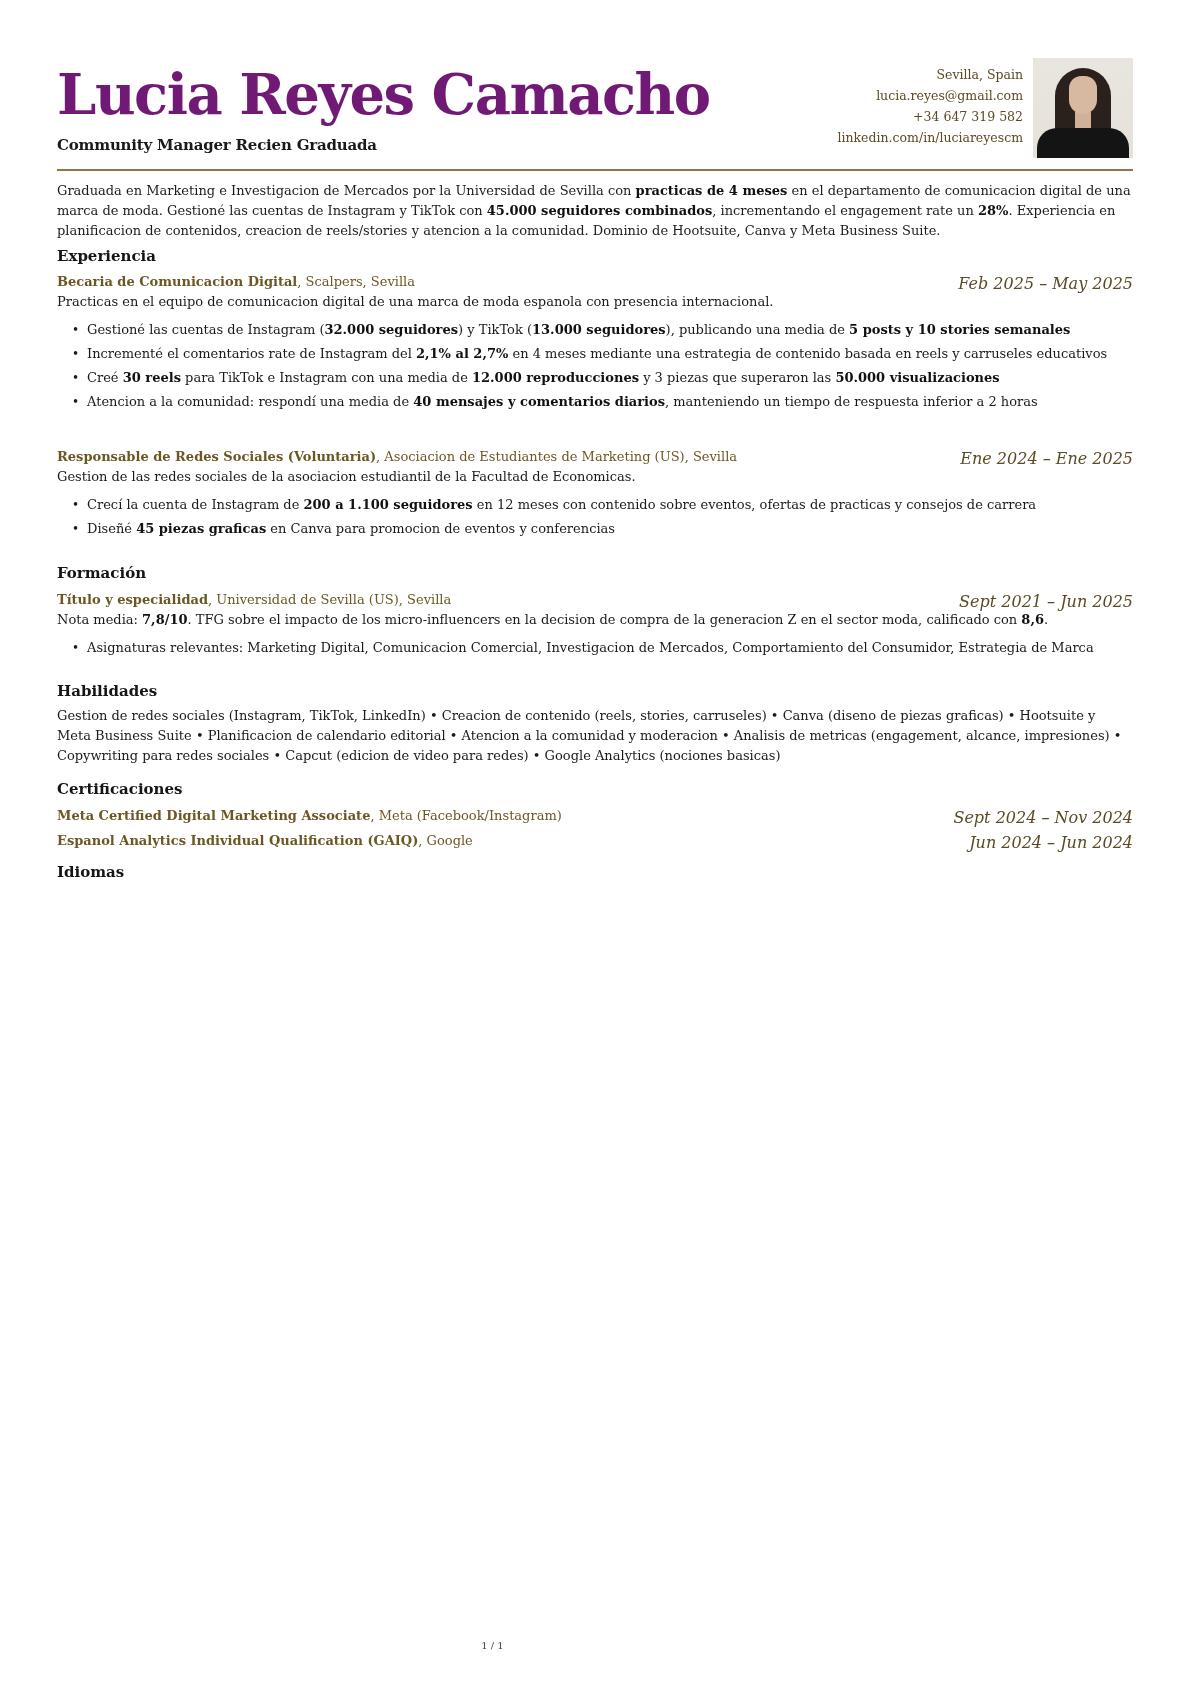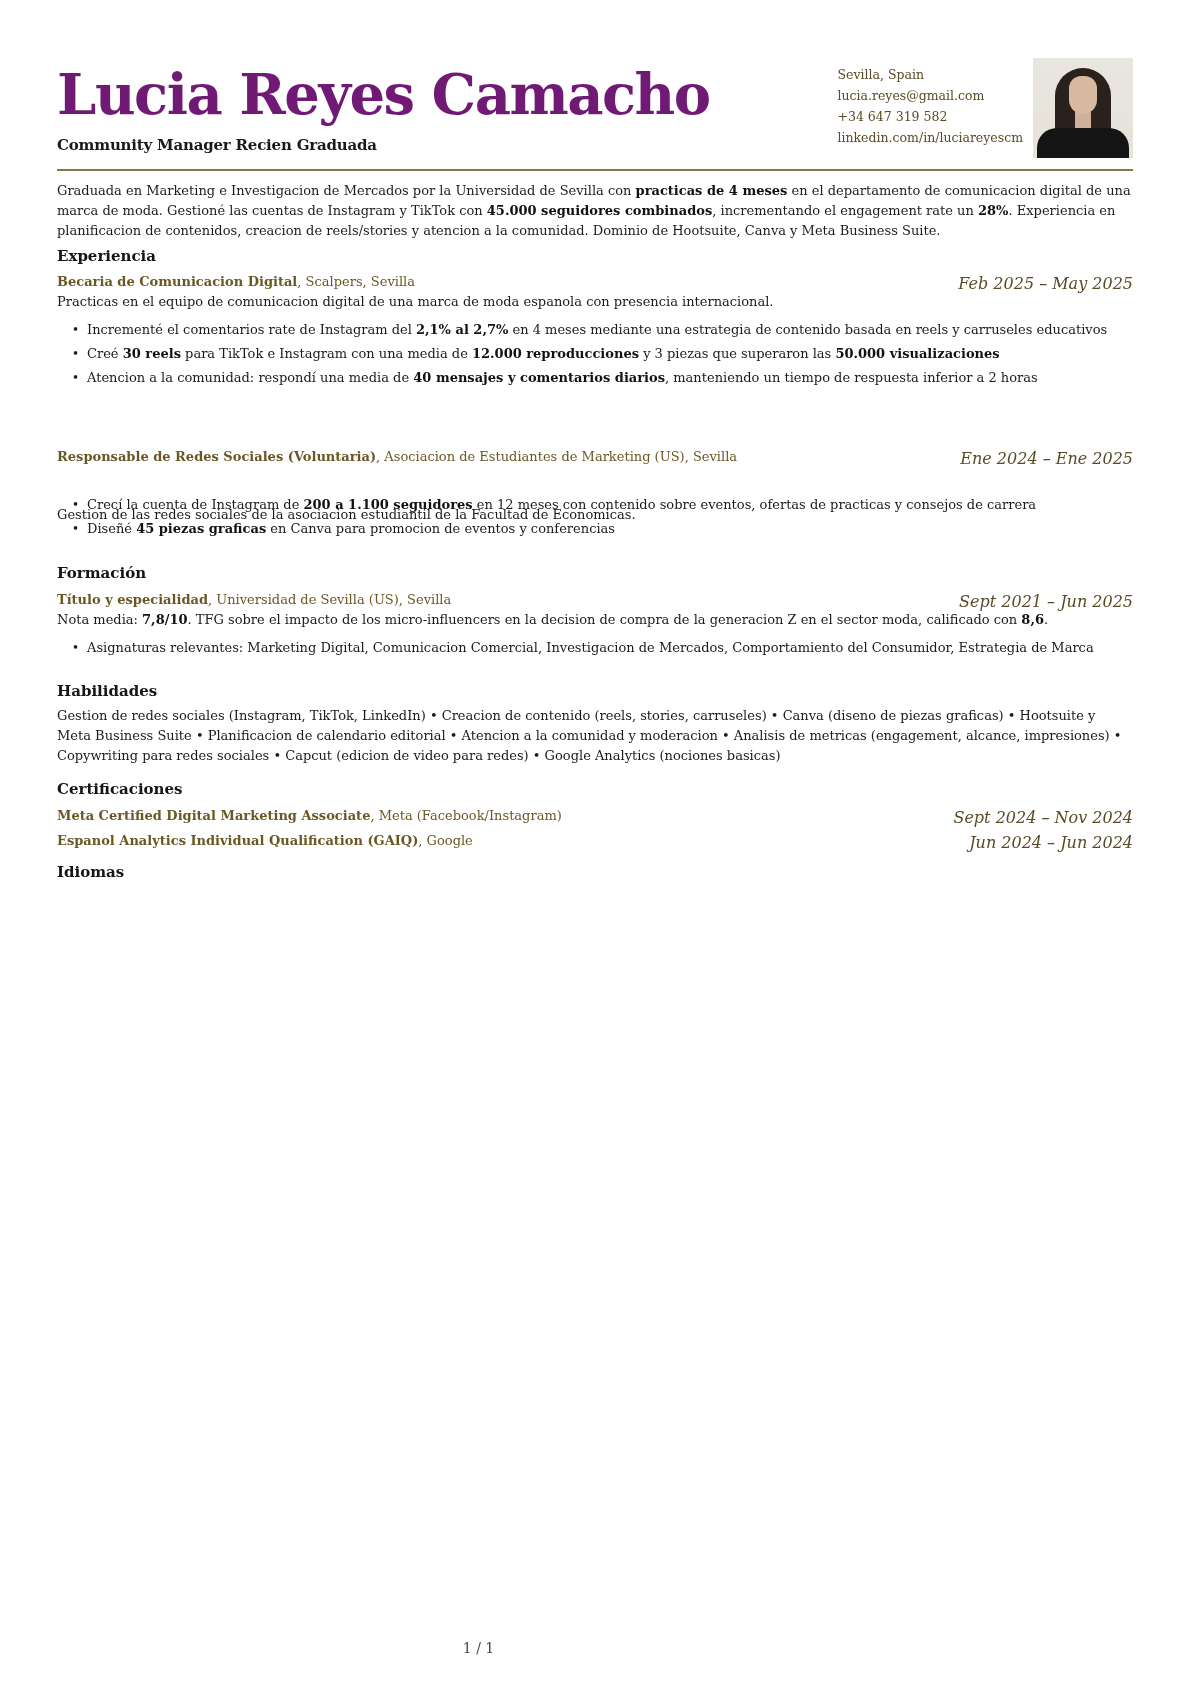--- a/index.html
+++ b/index.html
@@ -15,21 +15,21 @@
   .name {
     position: absolute; left: 0; top: 58px;
     font-family: "DejaVu Serif", serif; font-weight: bold;
     font-size: 56px; letter-spacing: -1.5px; line-height: 72px; color: #701a75;
   }
   .subtitle {
     position: absolute; left: 0; top: 136px;
     font-weight: bold; font-size: 15px; color: #1a1a1a; letter-spacing: -0.2px;
   }
   .contact {
-    position: absolute; right: 110px; top: 64px; 
+    position: absolute; right: 110px; top: 64px; text-align: right;
     font-size: 12.5px; line-height: 21px; color: #5a4a25;
   }
   .photo {
     position: absolute; right: 0; top: 58px; width: 100px; height: 100px;
     background: linear-gradient(180deg, #e9e6df 0%, #e6e2da 100%);
     overflow: hidden;
   }
   .photo .hair {
     position: absolute; left: 22px; top: 10px; width: 56px; height: 90px;
     background: #2a211d; border-radius: 28px 28px 6px 6px;
@@ -73,22 +73,22 @@
   ul.bullets {
     position: absolute; left: 0; margin: 0; padding-left: 30px; width: 1046px;
     font-size: 13px; line-height: 24px; list-style: none;
   }
   ul.bullets li { position: relative; }
   ul.bullets li::before {
     content: "•"; position: absolute; left: -15px; top: 0; font-size: 12px;
   }
   .para { position: absolute; left: 0; width: 1076px; font-size: 13px; line-height: 20px; }
   .footer {
-    position: absolute; left: 0; top: 1640px; width: 957px; text-align: center;
-    font-size: 14px; color: #444;
+    position: absolute; left: 14px; top: 1640px; width: 957px; text-align: center;
+    font-size: 10px; color: #444;
   }
 </style>
 </head>
 <body>
 
 <div class="page">
 
   <div class="header">
     <div class="name">Lucia Reyes Camacho</div>
     <div class="subtitle">Community Manager Recien Graduada</div>
@@ -110,30 +110,31 @@
   <div class="summary"><span>Graduada en Marketing e Investigacion de Mercados por la Universidad de Sevilla con </span><b>practicas de 4 meses</b><span> en el departamento de comunicacion digital de una marca de moda. Gestioné las cuentas de Instagram y TikTok con </span><b>45.000 seguidores combinados</b><span>, incrementando el engagement rate un </span><b>28%</b><span>. Experiencia en planificacion de contenidos, creacion de reels/stories y atencion a la comunidad. Dominio de Hootsuite, Canva y Meta Business Suite.</span></div>
 
   <div class="section-title" style="top:247px;">Experiencia</div>
 
   <div class="entry-head" style="top:272px;">
     <span class="entry-title">Becaria de Comunicacion Digital</span><span class="entry-org">, Scalpers, Sevilla</span>
     <span class="entry-date" style="top:2px;">Feb 2025 – May 2025</span>
   </div>
   <div class="entry-desc" style="top:292px;">Practicas en el equipo de comunicacion digital de una marca de moda espanola con presencia internacional.</div>
   <ul class="bullets" style="top:318px;">
+    <li><span>Gestioné las cuentas de Instagram (</span><b>32.000 seguidores</b><span>) y TikTok (</span><b>13.000 seguidores</b><span>), publicando una media de </span><b>5 posts y 10 stories semanales</b></li>
     <li><span>Incrementé el comentarios rate de Instagram del </span><b>2,1% al 2,7%</b><span> en 4 meses mediante una estrategia de contenido basada en reels y carruseles educativos</span></li>
     <li><span>Creé </span><b>30 reels</b><span> para TikTok e Instagram con una media de </span><b>12.000 reproducciones</b><span> y 3 piezas que superaron las </span><b>50.000 visualizaciones</b></li>
     <li><span>Atencion a la comunidad: respondí una media de </span><b>40 mensajes y comentarios diarios</b><span>, manteniendo un tiempo de respuesta inferior a 2 horas</span></li>
   </ul>
 
   <div class="entry-head" style="top:447px;">
     <span class="entry-title">Responsable de Redes Sociales (Voluntaria)</span><span class="entry-org">, Asociacion de Estudiantes de Marketing (US), Sevilla</span>
     <span class="entry-date" style="top:2px;">Ene 2024 – Ene 2025</span>
   </div>
-  <div class="entry-desc" style="top:467px;margin-top:38px;">Gestion de las redes sociales de la asociacion estudiantil de la Facultad de Economicas.</div>
+  <div class="entry-desc" style="top:467px;">Gestion de las redes sociales de la asociacion estudiantil de la Facultad de Economicas.</div>
   <ul class="bullets" style="top:493px;">
     <li><span>Crecí la cuenta de Instagram de </span><b>200 a 1.100 seguidores</b><span> en 12 meses con contenido sobre eventos, ofertas de practicas y consejos de carrera</span></li>
     <li><span>Diseñé </span><b>45 piezas graficas</b><span> en Canva para promocion de eventos y conferencias</span></li>
   </ul>
 
   <div class="section-title" style="top:564px;">Formación</div>
   <div class="entry-head" style="top:590px;">
     <span class="entry-title">Título y especialidad</span><span class="entry-org">, Universidad de Sevilla (US), Sevilla</span>
     <span class="entry-date" style="top:2px;">Sept 2021 – Jun 2025</span>
   </div>

